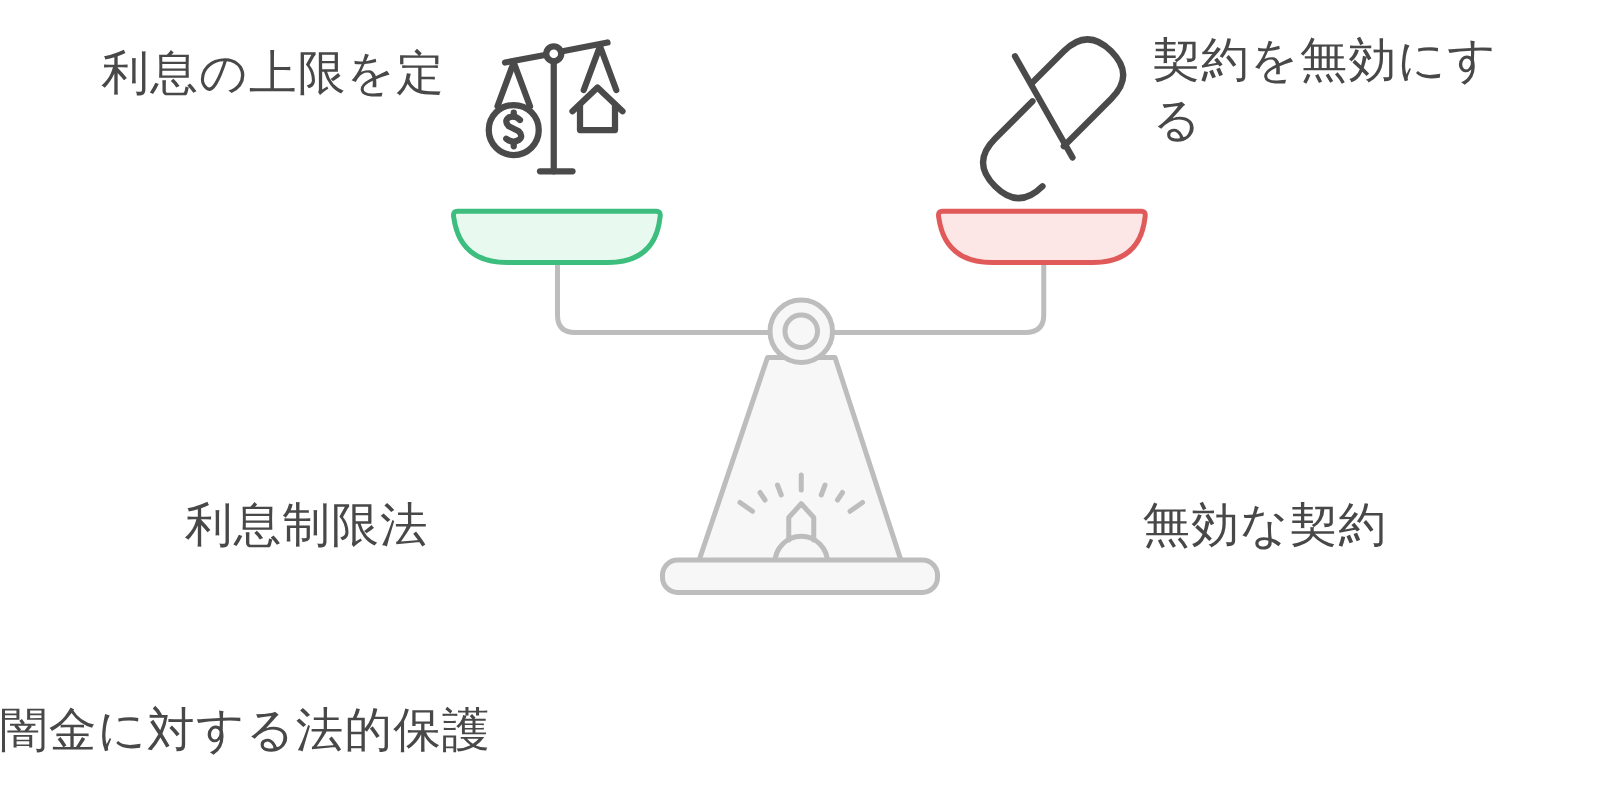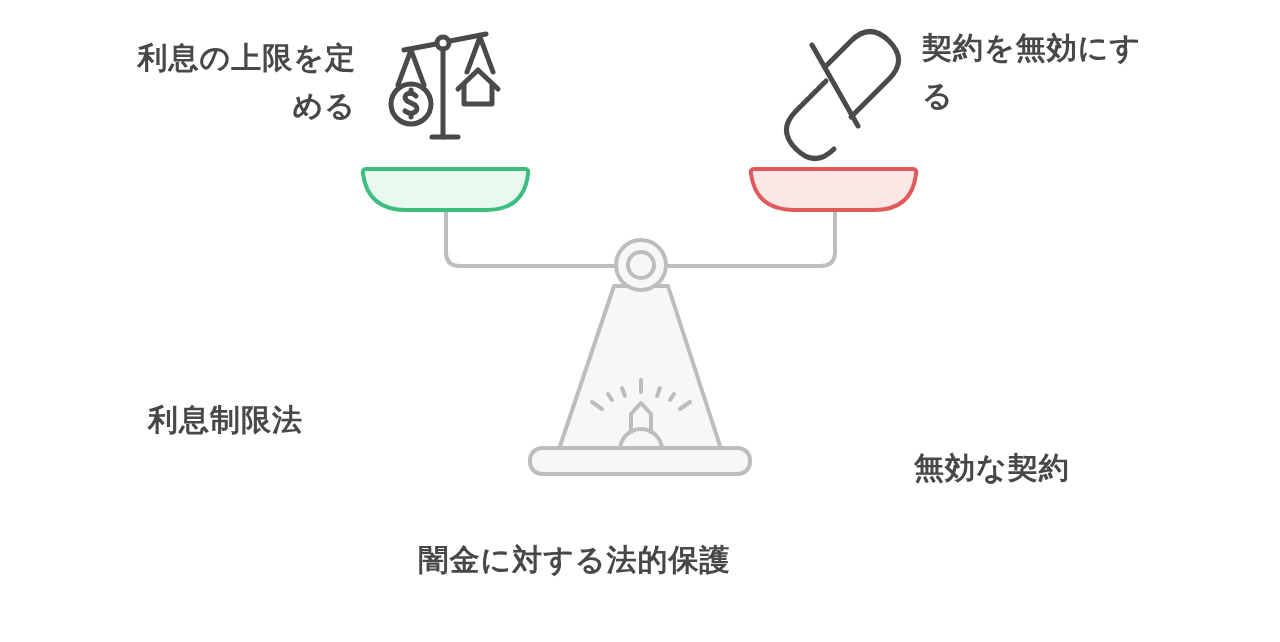--- a/index.html
+++ b/index.html
@@ -1,18 +1,18 @@
 <!DOCTYPE html>
 <html><head>
   <meta charset="utf-8">
   <style>
     html, body { margin: 0; padding: 0; background: #ffffff; }
     body { width: 1280px; height: 642px; position: relative; overflow: hidden;
            font-family: "DejaVu Sans", sans-serif; color: #484848; }
-    .label { position: absolute; font-size: 30px; line-height: 48px; letter-spacing: 1px; white-space: nowrap; font-weight: bold; }
+    .label { position: absolute; font-size: 38px; line-height: 48px; letter-spacing: 1px; white-space: nowrap; }
     #scene { position: absolute; left: 0; top: 0; }
   </style>
 </head>
 <body>
 
 <svg id="scene" width="1280" height="642" viewBox="0 0 1280 642" xmlns="http://www.w3.org/2000/svg">
 
   <path d="M446 210 V252 Q446 266 460 266 H820 Q835 266 835 252 V210" fill="none" stroke="#BDBDBD" stroke-width="4" stroke-linecap="round"></path>
 
   <path d="M614 286 L558 452 H722 L668 286 Z" fill="#F7F7F7" stroke="#BDBDBD" stroke-width="4" stroke-linejoin="round"></path>
@@ -60,24 +60,23 @@
 
   <g fill="none" stroke="#4A4A4A" stroke-width="5" stroke-linecap="round" stroke-linejoin="round">
     <path d="M826 81 L796 111 Q777 130 796 149 Q815 168 834 149"></path>
     <path d="M826 66 L851 41 Q870 22 889 41 Q908 60 889 79 L851 117"></path>
     <line x1="812" y1="45" x2="858" y2="126"></line>
   </g>
 </svg>
 
 <div class="label" style="left:34px; top:34px; width:322px; text-align:right;">
   <div>利息の上限を定</div>
-  <div>める</div>
 </div>
 
 <div class="label" style="left:922px; top:24px; width:340px; text-align:left;">
   <div>契約を無効にす</div>
   <div>る</div>
 </div>
 
 <div class="label" style="left:148px; top:396px;">利息制限法</div>
-<div class="label" style="left:914px; top:396px;margin-top:48px;">無効な契約</div>
+<div class="label" style="left:914px; top:396px;">無効な契約</div>
 
-<div class="label" style="left:0; width:1149px; text-align:center; top:536px;">闇金に対する法的保護</div>
+<div class="label" style="left:0; width:1149px; top:560px;">闇金に対する法的保護</div>
 
 </body></html>

